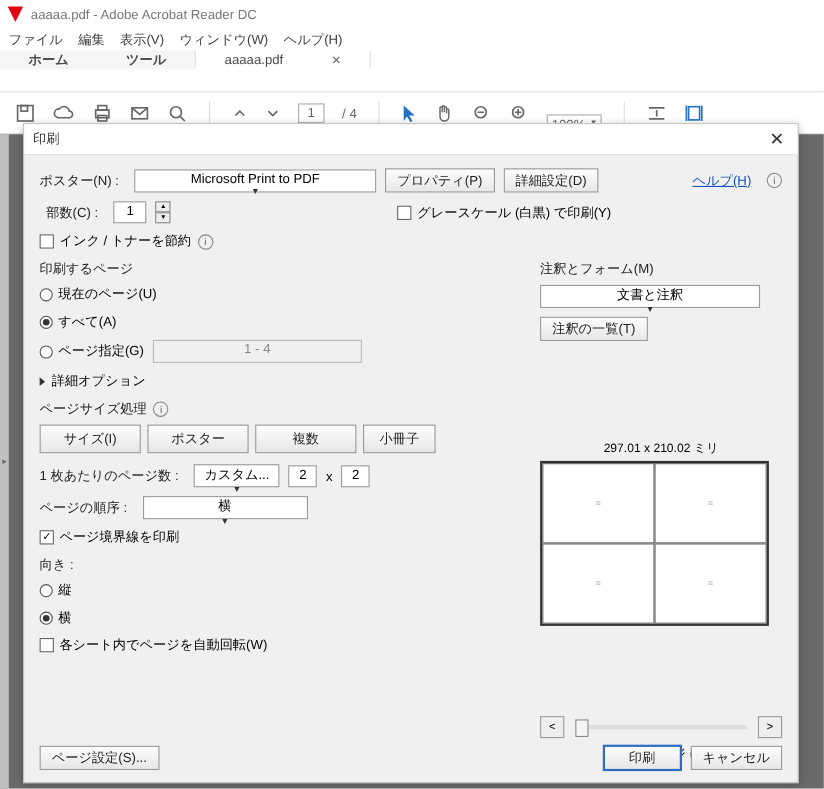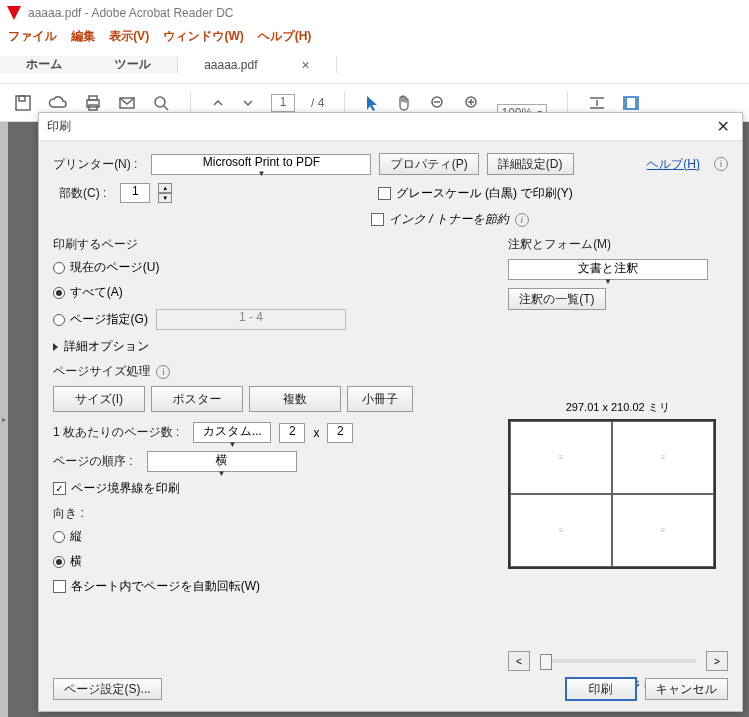--- a/index.html
+++ b/index.html
@@ -1,40 +1,40 @@
 <!DOCTYPE html>
 <html><head>
 <meta charset="utf-8">
 <style>
 * { box-sizing: border-box; font-family: "Yu Gothic UI", "Meiryo", sans-serif; font-size: 12px; }
 body { margin: 0; width: 749px; height: 717px; background: #fff; overflow: hidden; }
 
 
 .titlebar { height: 26px; display: flex; align-items: center; padding: 0 6px; background: #fff; color: #777; }
 .titlebar .app-icon { width: 16px; height: 16px; margin-right: 6px; }
-.menubar { height: 20px; display: flex; align-items: center; gap: 14px; padding: 0 8px; color: #c2410c; font-weight: bold; }
-.tabbar { height: 38px; display: flex; align-items: center; border-bottom: 1px solid #ddd; }
+.menubar { height: 20px; display: flex; align-items: center; gap: 14px; padding: 0 8px; color: #404040; }
+.tabbar { height: 38px; display: flex; align-items: flex-start; border-bottom: 1px solid #ddd; }
 .tabbar .tab { padding: 0 26px; display: flex; align-items: center; gap: 10px; font-size: 14px; color: #4a4a4a; }
 .tabbar .tab.home, .tabbar .tab.tool { font-weight: bold; }
 .tabbar .tab.doc { border-left: 1px solid #ddd; border-right: 1px solid #ddd; background: #fff; position: relative; gap: 44px; }
 .tabbar .tab.doc .close { font-size: 14px; color: #666; }
 .tabbar .tab:not(.doc) { background: #f5f5f5; }
 
 .toolbar { height: 38px; display: flex; align-items: center; gap: 16px; padding: 0 14px; border-bottom: 1px solid #ddd; color: #666; }
 .toolbar .sep { width: 1px; height: 22px; background: #ddd; margin: 0 4px; }
 .toolbar svg { display: block; }
 .toolbar .pagebox { width: 24px; height: 18px; border: 1px solid #aaa; text-align: center; }
 .toolbar .zoom { width: 50px; height: 18px; border: 1px solid #aaa; text-align: center; display: flex; align-items: center; justify-content: center; gap: 4px; margin-top: 20px; }
 
 .docarea { position: relative; height: calc(717px - 26px - 20px - 38px - 38px); background: #6a6a6a; }
 .docarea .gutter { position: absolute; left: 0; top: 0; bottom: 0; width: 8px; background: #c0c0c0; display:flex; align-items:center; justify-content:center; }
 .docarea .gutter::after { content:'▸'; font-size:8px; color:#666; }
 
 
-.dialog { position: absolute; left: 38px; top: 112px; width: 705px; height: 600px; background: #f0f0f0; border: 1px solid #bdbdbd; box-shadow: 0 2px 8px rgba(0,0,0,.25); }
+.dialog { position: absolute; left: 21px; top: 112px; width: 705px; height: 600px; background: #f0f0f0; border: 1px solid #bdbdbd; box-shadow: 0 2px 8px rgba(0,0,0,.25); }
 
 .dlg-title { height: 28px; display: flex; align-items: center; justify-content: space-between; padding: 0 8px; background: #fff; border-bottom: 1px solid #e2e2e2; }
 .dlg-title .title { color: #333; }
 .dlg-title .x { font-size: 16px; color: #333; padding: 0 4px; }
 
 .dlg-body { position: relative; padding: 12px 14px 10px 14px; height: calc(100% - 28px); }
 
 .row { display: flex; align-items: center; margin-bottom: 8px; }
 .row label.lbl { color: #222; margin-right: 6px; white-space: nowrap; }
 .flex-gap { gap: 8px; }
@@ -216,21 +216,21 @@
 <div class="dialog">
 
   <div class="dlg-title">
     <span class="title">印刷</span>
     <span class="x">✕</span>
   </div>
 
   <div class="dlg-body">
 
     <div class="row flex-gap">
-      <label class="lbl">プリンター(N) :</label>
+      <label class="lbl">ポスター(N) :</label>
       <div class="sel" style="width:220px">
         <span>Microsoft Print to PDF</span>
           <span class="arrow">▼</span>
       </div>
       <span class="btn">プロパティ(P)</span>
       <span class="btn">詳細設定(D)</span>
       <span style="flex:1"></span>
       <a class="link">ヘルプ(H)</a>
       <span class="info-icon">i</span>
     </div>
@@ -241,21 +241,21 @@
       <span class="spin">
           <span class="b">▲</span>
           <span class="b">▼</span>
         </span>
       <span style="width:190px"></span>
       <span class="cb">
           <span class="box"></span>
           <span>グレースケール (白黒) で印刷(Y)</span>
         </span>
     </div>
-    <div class="row" style="margin-left:318px;font-style:italic;">
+    <div class="row" style="">
       <span class="cb">
           <span class="box"></span>
           <span>インク / トナーを節約</span>
         </span>
       <span class="info-icon">i</span>
     </div>
 
     <div style="clear:both"></div>
 
     <div class="leftcol">

